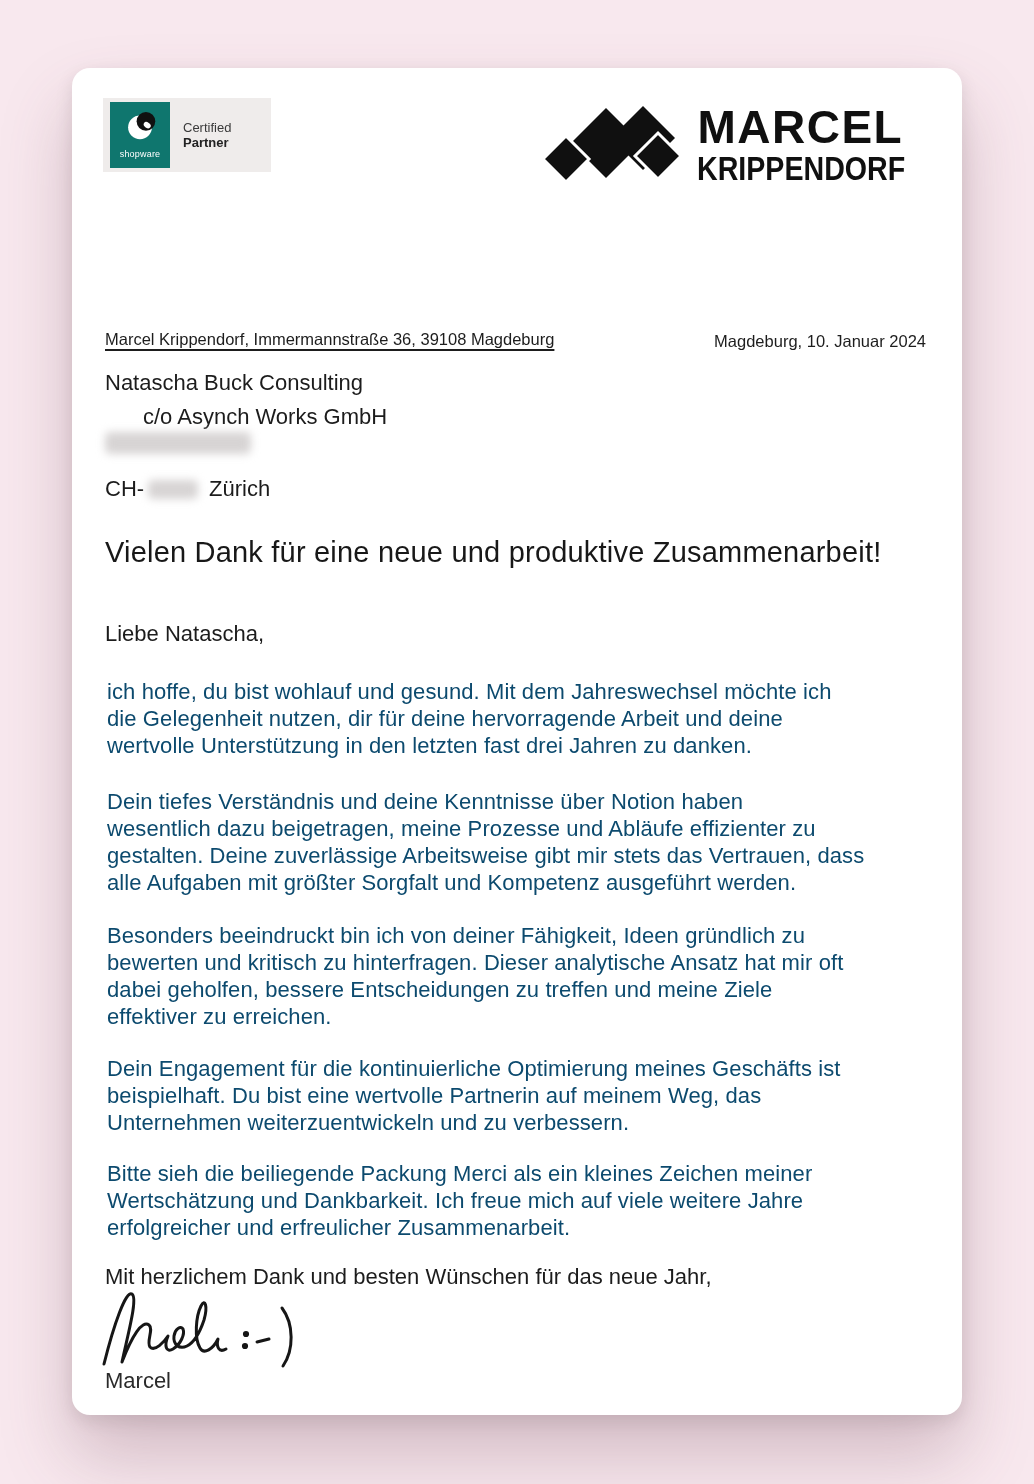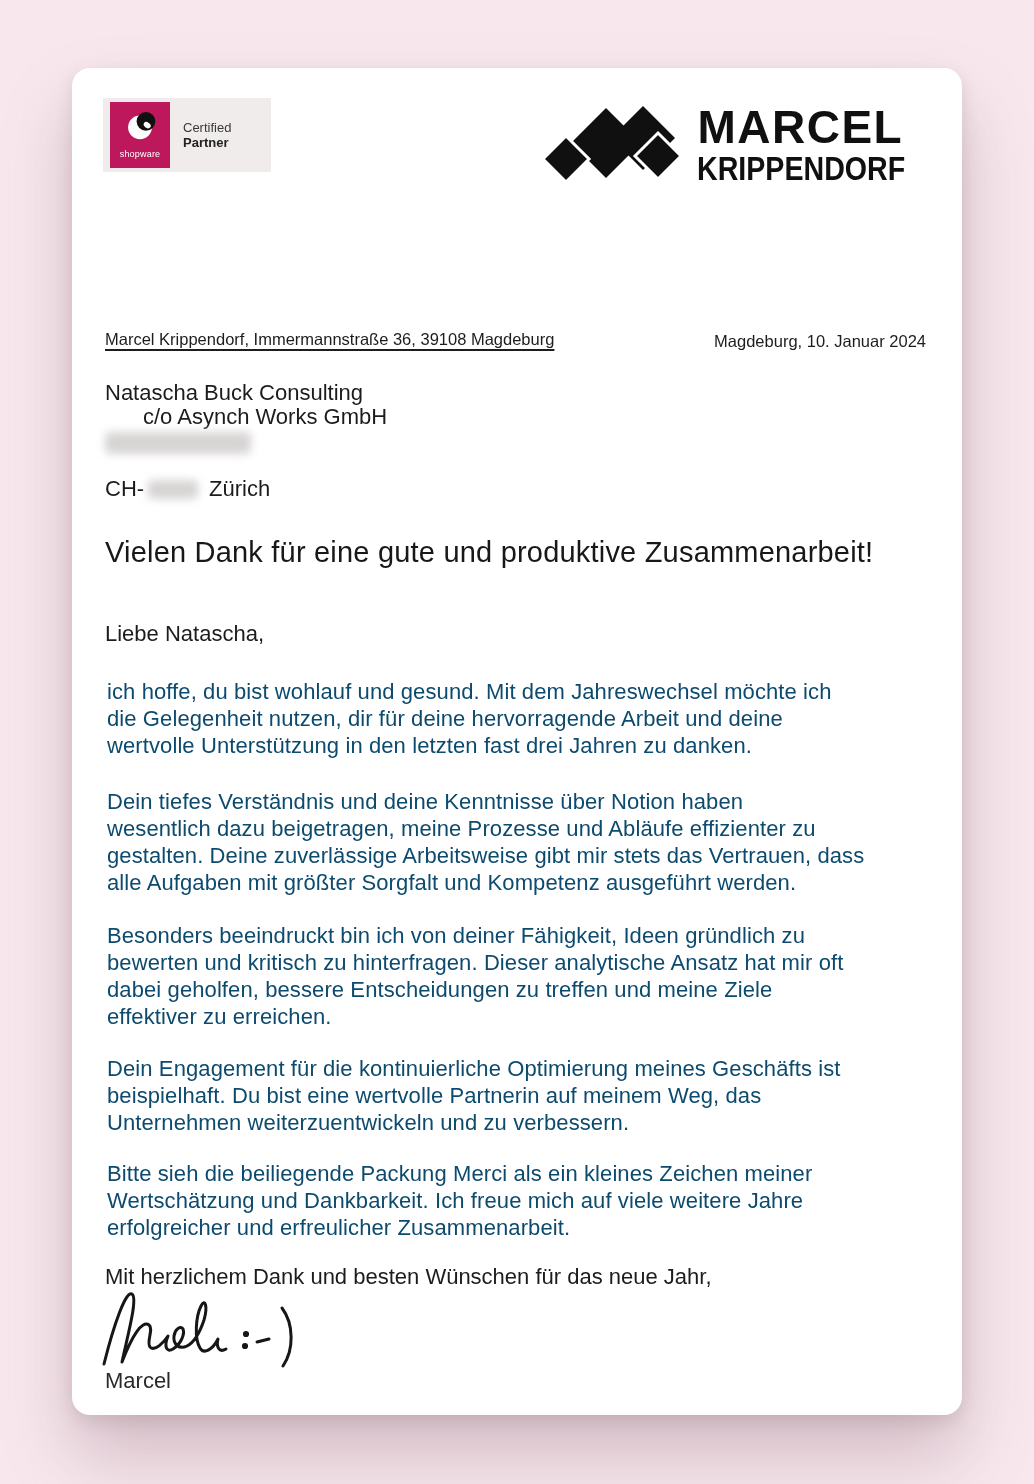--- a/index.html
+++ b/index.html
@@ -14,21 +14,21 @@
     background:#ffffff;border-radius:18px;
     box-shadow:0 40px 70px rgba(110,70,85,.28), 0 6px 18px rgba(0,0,0,.10);
     color:#1c1c1c;
   }
   
   .badge{
     position:absolute;left:31px;top:30px;width:168px;height:74px;
     background:#efeceb;display:flex;align-items:center;
   }
   .badge-square{
-    width:60px;height:66px;background:#be185d;margin-left:7px;
+    width:60px;height:66px;background:#0f766e;margin-left:7px;
     display:flex;flex-direction:column;align-items:center;justify-content:center;gap:2px;
   }
   .badge-square svg{display:block;}
   .badge-brand{color:#fff;font-size:9px;letter-spacing:.2px;}
   .badge-text{margin-left:13px;display:flex;flex-direction:column;}
   .badge-line1{font-size:13px;color:#3a3a3a;}
   .badge-line2{font-size:13px;font-weight:700;color:#222;}
   .logo{
     position:absolute;right:28px;top:36px;display:flex;align-items:flex-start;gap:16px;
   }
@@ -37,21 +37,21 @@
   .logo-line1{font-size:46px;font-weight:700;letter-spacing:1.5px;line-height:1;color:#101010;}
   .logo-line2{font-size:32.5px;font-weight:700;letter-spacing:0;line-height:1;color:#101010;
               margin-top:3px;transform:scaleX(.88);transform-origin:left center;}
   
   .sender-line{
     position:absolute;left:33px;top:262px;font-size:16.5px;color:#1d1d1d;
     text-decoration:underline;text-underline-offset:4px;text-decoration-thickness:1.5px;
   }
   .date-line{position:absolute;right:36px;top:264px;font-size:16.5px;color:#1d1d1d;}
   
-  .rcpt1{position:absolute;left:33px;top:312px;font-size:22px;}
+  .rcpt1{position:absolute;left:33px;top:302px;font-size:22px;}
   .rcpt2{position:absolute;left:33px;top:336px;font-size:22px;margin-left:38px;}
   .redact-street{
     position:absolute;left:33px;top:364px;width:146px;height:22px;
     background:#d7d4d4;border-radius:5px;filter:blur(4px);
   }
   .city-line{position:absolute;left:33px;top:408px;font-size:22px;display:flex;align-items:center;}
   .redact-zip{
     display:inline-block;width:50px;height:19px;margin:0 11px 0 4px;
     background:#d7d4d4;border-radius:5px;filter:blur(4px);
   }
@@ -105,21 +105,21 @@
 
   <div class="rcpt1">Natascha Buck Consulting</div>
   <div class="rcpt2">c/o Asynch Works GmbH</div>
   <div class="redact-street"></div>
   <div class="city-line">
     <span>CH-</span>
     <span class="redact-zip"></span>
     <span>Zürich</span>
   </div>
 
-  <div class="subject">Vielen Dank für eine gute und produktive Zusammenarbeit!</div>
+  <div class="subject">Vielen Dank für eine neue und produktive Zusammenarbeit!</div>
   <div class="salutation">Liebe Natascha,</div>
 
   <p class="para p1">ich hoffe, du bist wohlauf und gesund. Mit dem Jahreswechsel möchte ich
 die Gelegenheit nutzen, dir für deine hervorragende Arbeit und deine
 wertvolle Unterstützung in den letzten fast drei Jahren zu danken.</p>
   <p class="para p2">Dein tiefes Verständnis und deine Kenntnisse über Notion haben
 wesentlich dazu beigetragen, meine Prozesse und Abläufe effizienter zu
 gestalten. Deine zuverlässige Arbeitsweise gibt mir stets das Vertrauen, dass
 alle Aufgaben mit größter Sorgfalt und Kompetenz ausgeführt werden.</p>
   <p class="para p3">Besonders beeindruckt bin ich von deiner Fähigkeit, Ideen gründlich zu

